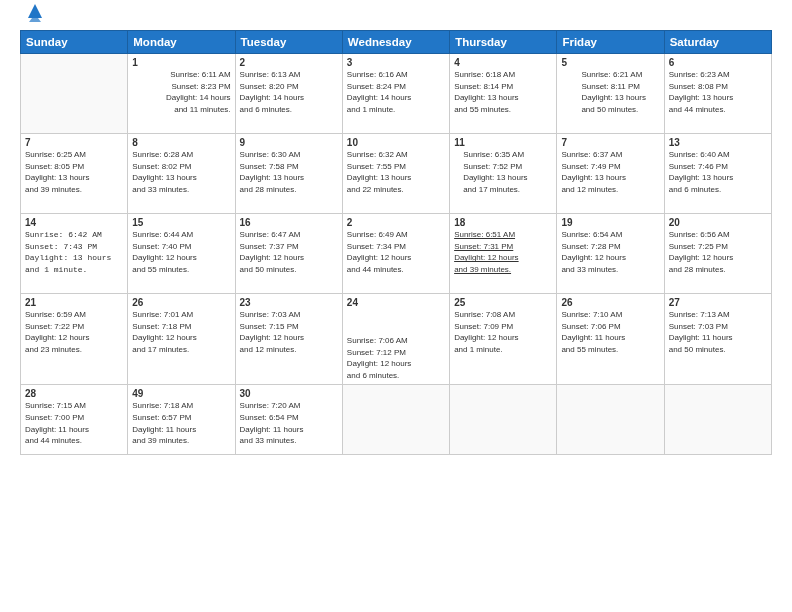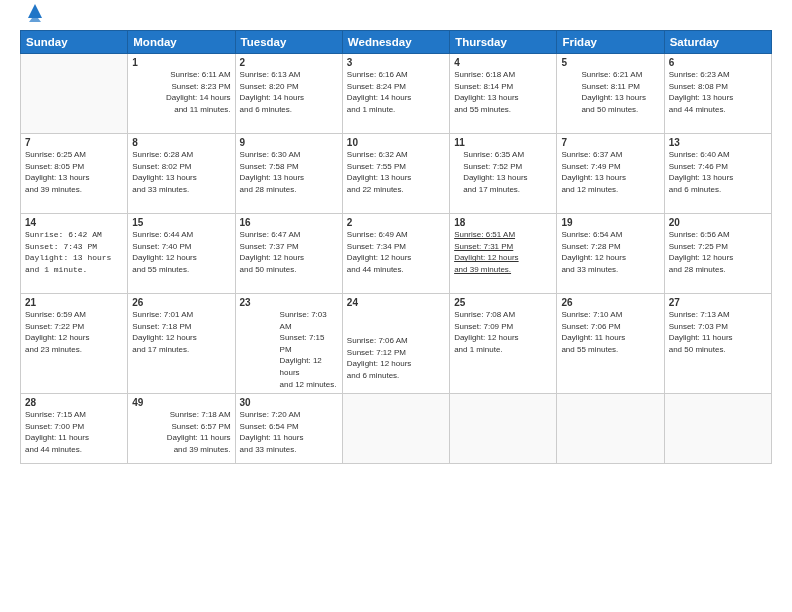--- a/index.html
+++ b/index.html
@@ -293,21 +293,21 @@
           </td>
           <td>
             <span class="day-num">26</span>
             <div class="day-info" style="white-space: pre-line;">Sunrise: 7:01 AM
 Sunset: 7:18 PM
 Daylight: 12 hours
 and 17 minutes.</div>
           </td>
           <td>
             <span class="day-num">23</span>
-            <div class="day-info" style="white-space: pre-line; margin-left: 40px;">Sunrise: 7:03 AM
+            <div class="day-info" style="white-space: pre-line;">Sunrise: 7:03 AM
 Sunset: 7:15 PM
 Daylight: 12 hours
 and 12 minutes.</div>
           </td>
           <td>
             <span class="day-num">24</span>
             <div class="day-info" style="white-space: pre-line; margin-top: 27px;">Sunrise: 7:06 AM
 Sunset: 7:12 PM
 Daylight: 12 hours
 and 6 minutes.</div>
@@ -337,21 +337,21 @@
         <tr class="last-row">
           <td>
             <span class="day-num">28</span>
             <div class="day-info" style="white-space: pre-line;">Sunrise: 7:15 AM
 Sunset: 7:00 PM
 Daylight: 11 hours
 and 44 minutes.</div>
           </td>
           <td>
             <span class="day-num">49</span>
-            <div class="day-info" style="white-space: pre-line; text-align: right;">Sunrise: 7:18 AM
+            <div class="day-info" style="white-space: pre-line;">Sunrise: 7:18 AM
 Sunset: 6:57 PM
 Daylight: 11 hours
 and 39 minutes.</div>
           </td>
           <td>
             <span class="day-num">30</span>
             <div class="day-info" style="white-space: pre-line;">Sunrise: 7:20 AM
 Sunset: 6:54 PM
 Daylight: 11 hours
 and 33 minutes.</div>

